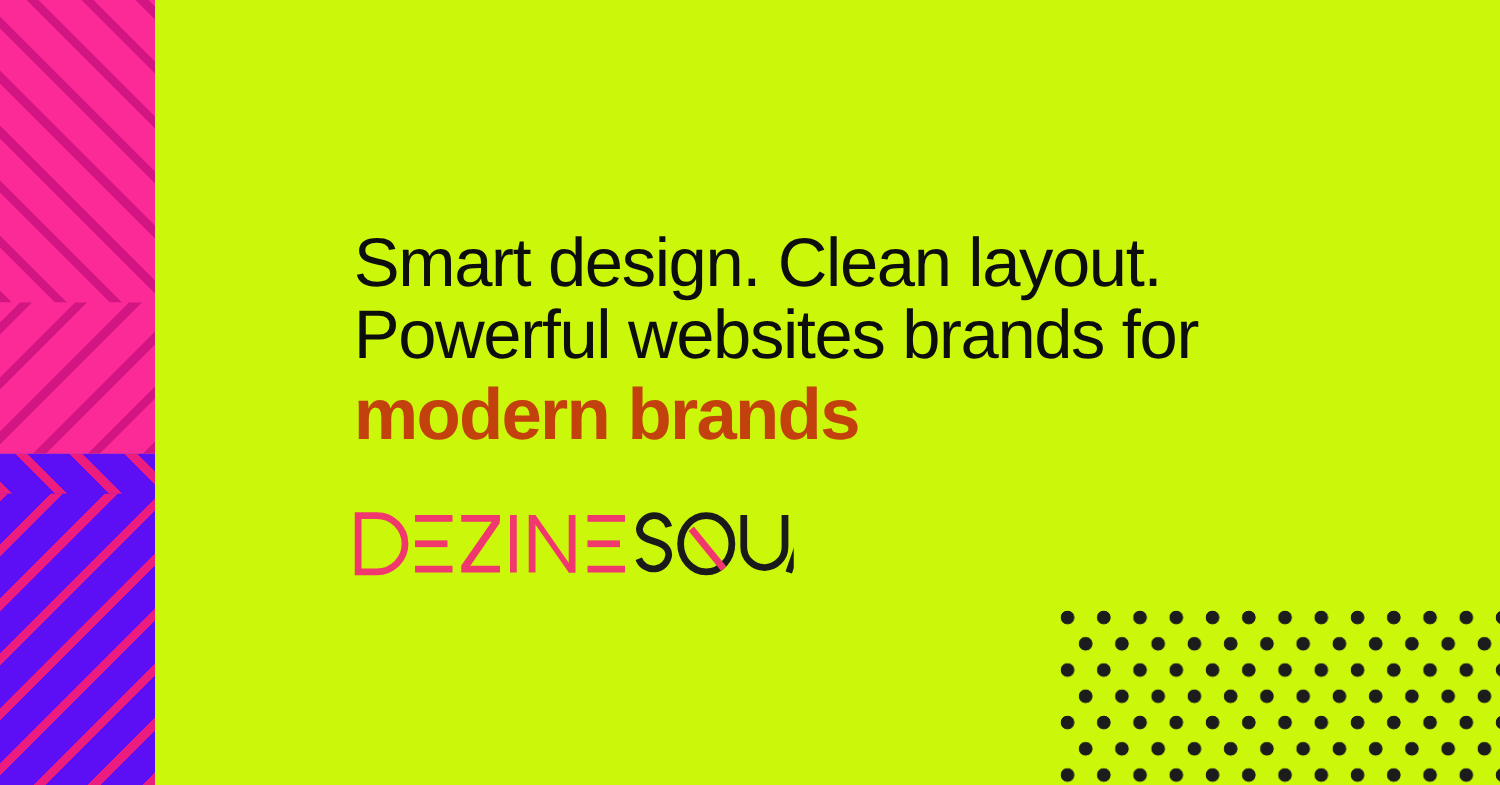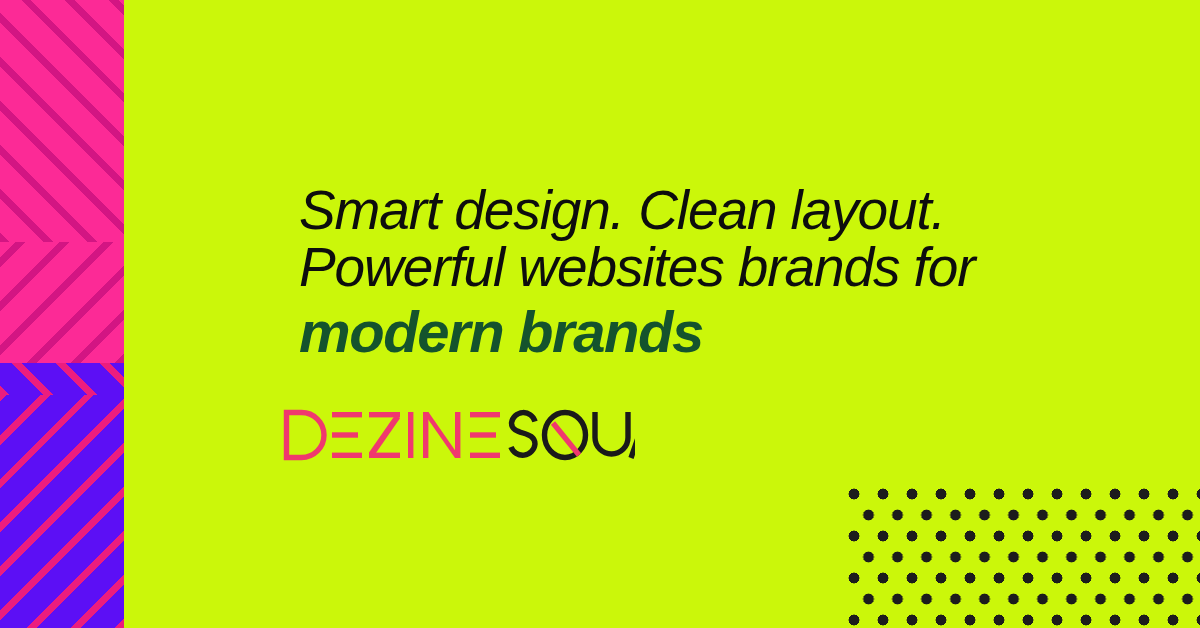--- a/index.html
+++ b/index.html
@@ -75,38 +75,37 @@
       radial-gradient(circle at 6px 6px, #1c1c1c 5.2px, rgba(0,0,0,0) 5.7px),
       radial-gradient(circle at 6px 6px, #1c1c1c 5.2px, rgba(0,0,0,0) 5.7px);
     background-size:29px 42px, 29px 42px;
     background-position:0 0, 14.5px 21px;
     background-repeat:repeat, repeat;
   }
 
   
   .headline {
     position:absolute;
-    left:299px; top:182px;
+    left:283px; top:182px;
     width:760px;
-    font-style:italic;
   }
   .headline .line {
     display:block;
     font-size:55px;
     line-height:57px;
     font-weight:400;
     color:#0d0d0d;
     letter-spacing:-1.1px;
     white-space:nowrap;
   }
   .headline .line.accent {
     font-weight:700;
     font-size:58px;
     line-height:72px;
-    color:#14532d;
+    color:#c2410c;
     letter-spacing:-1.4px;
   }
 
   
   .logo {
     position:absolute;
     left:283px; top:409px;
     height:52px;
     display:flex;
     align-items:center;

